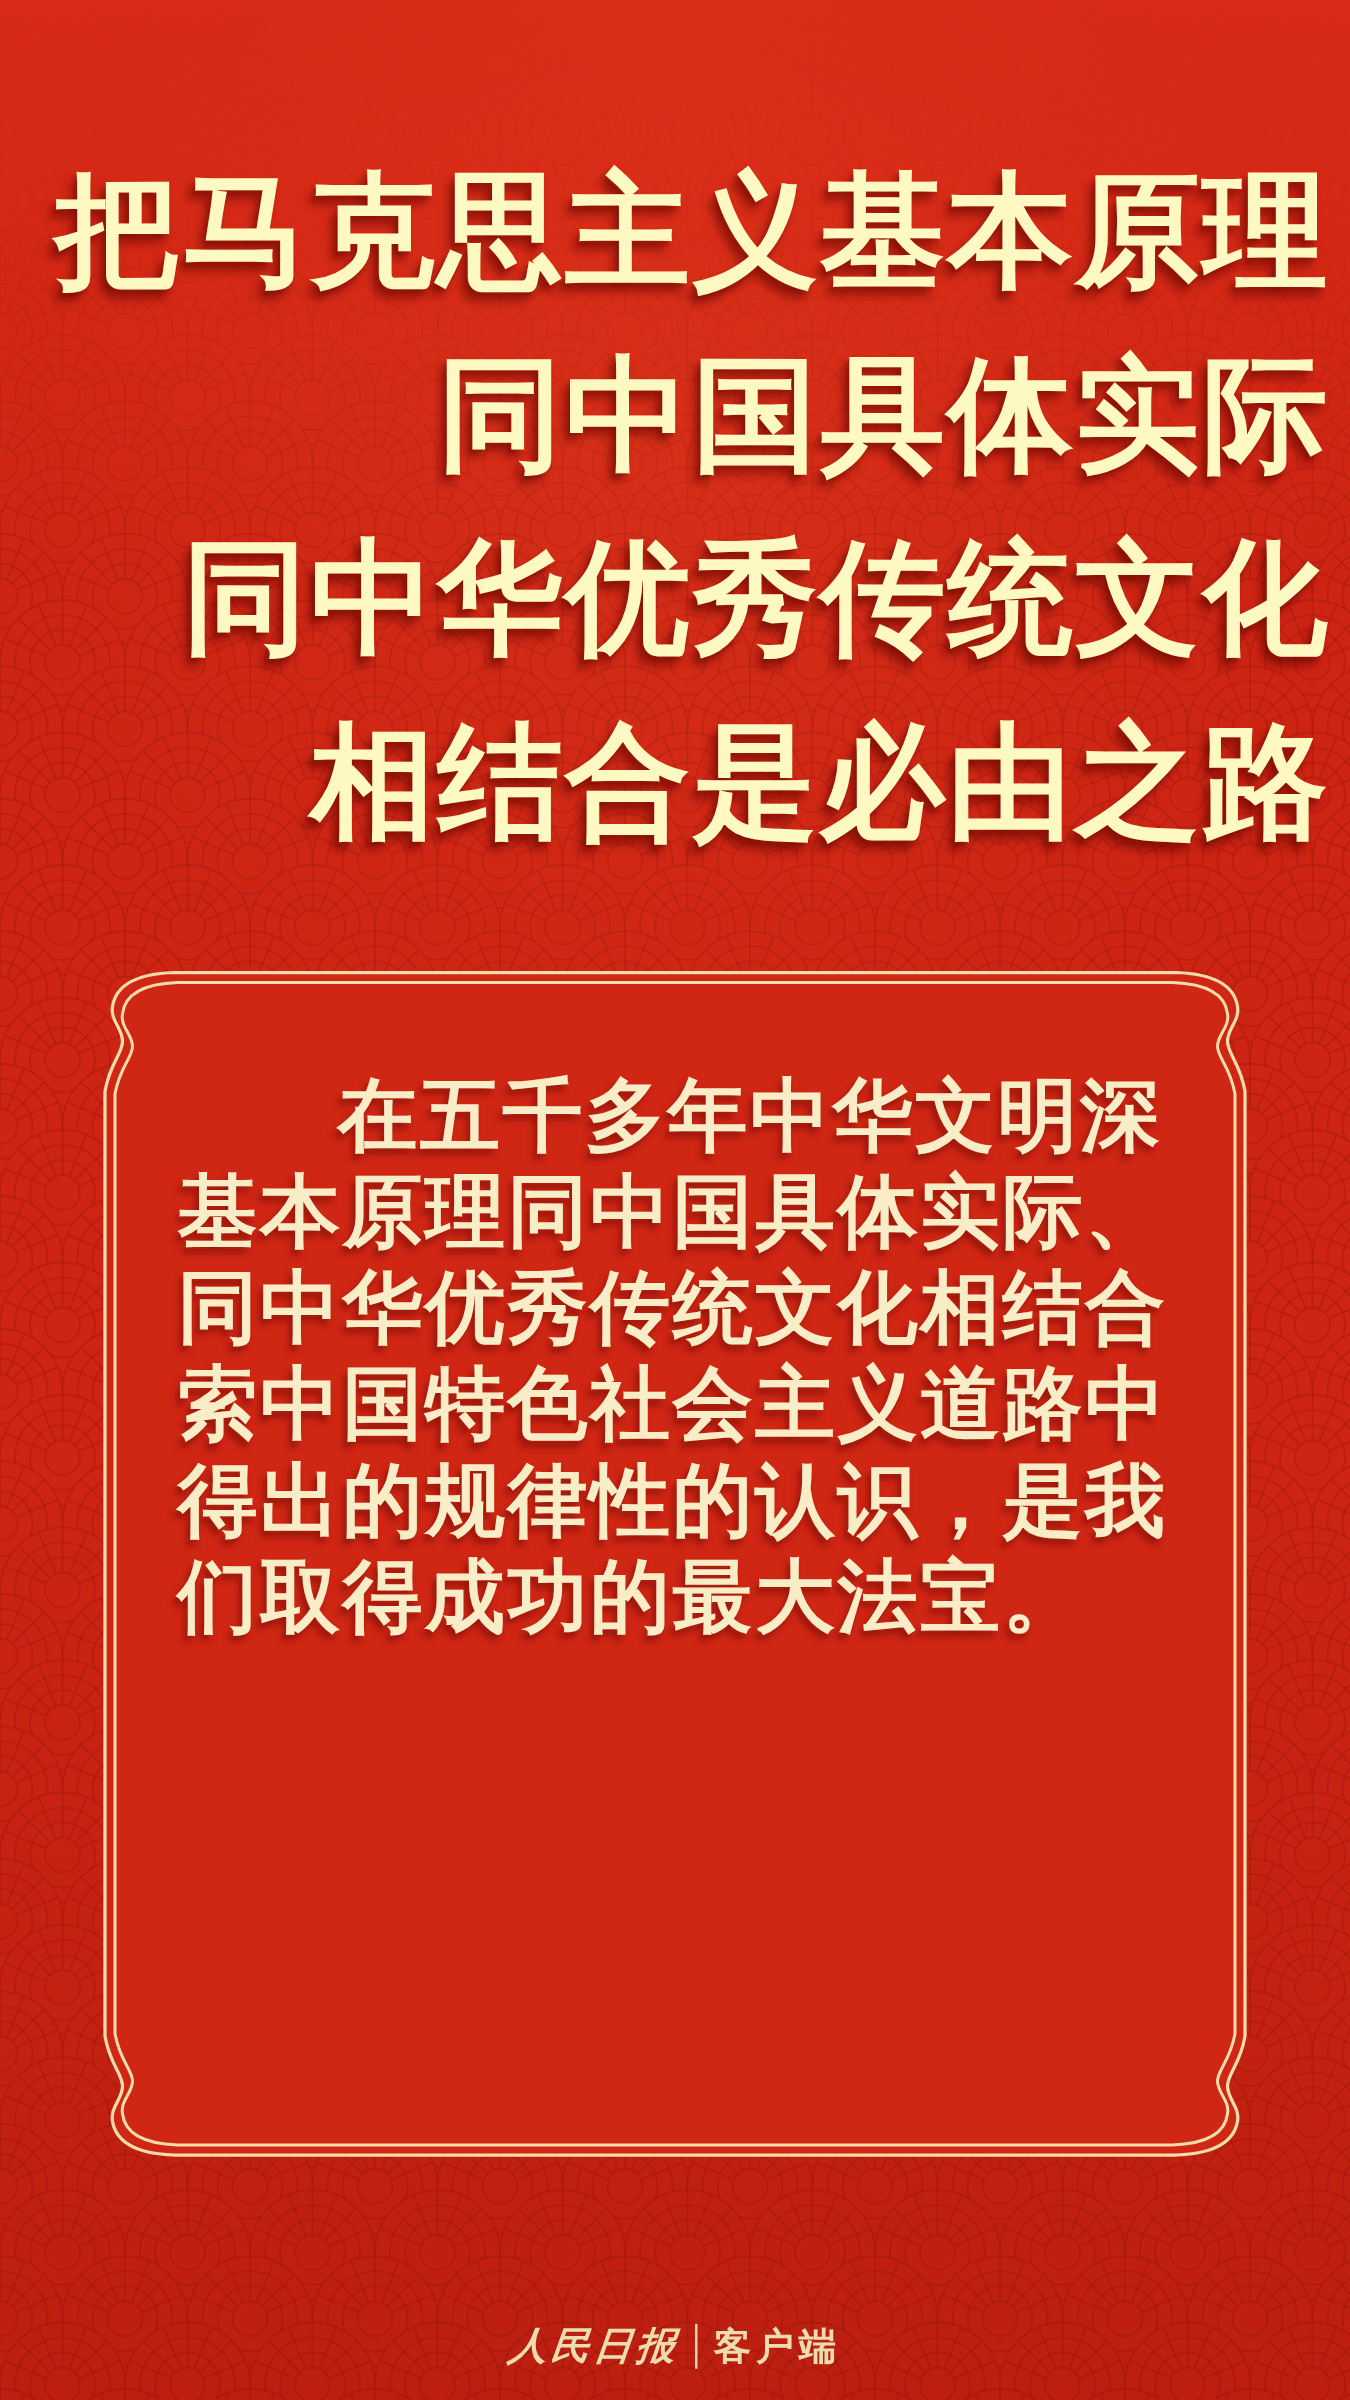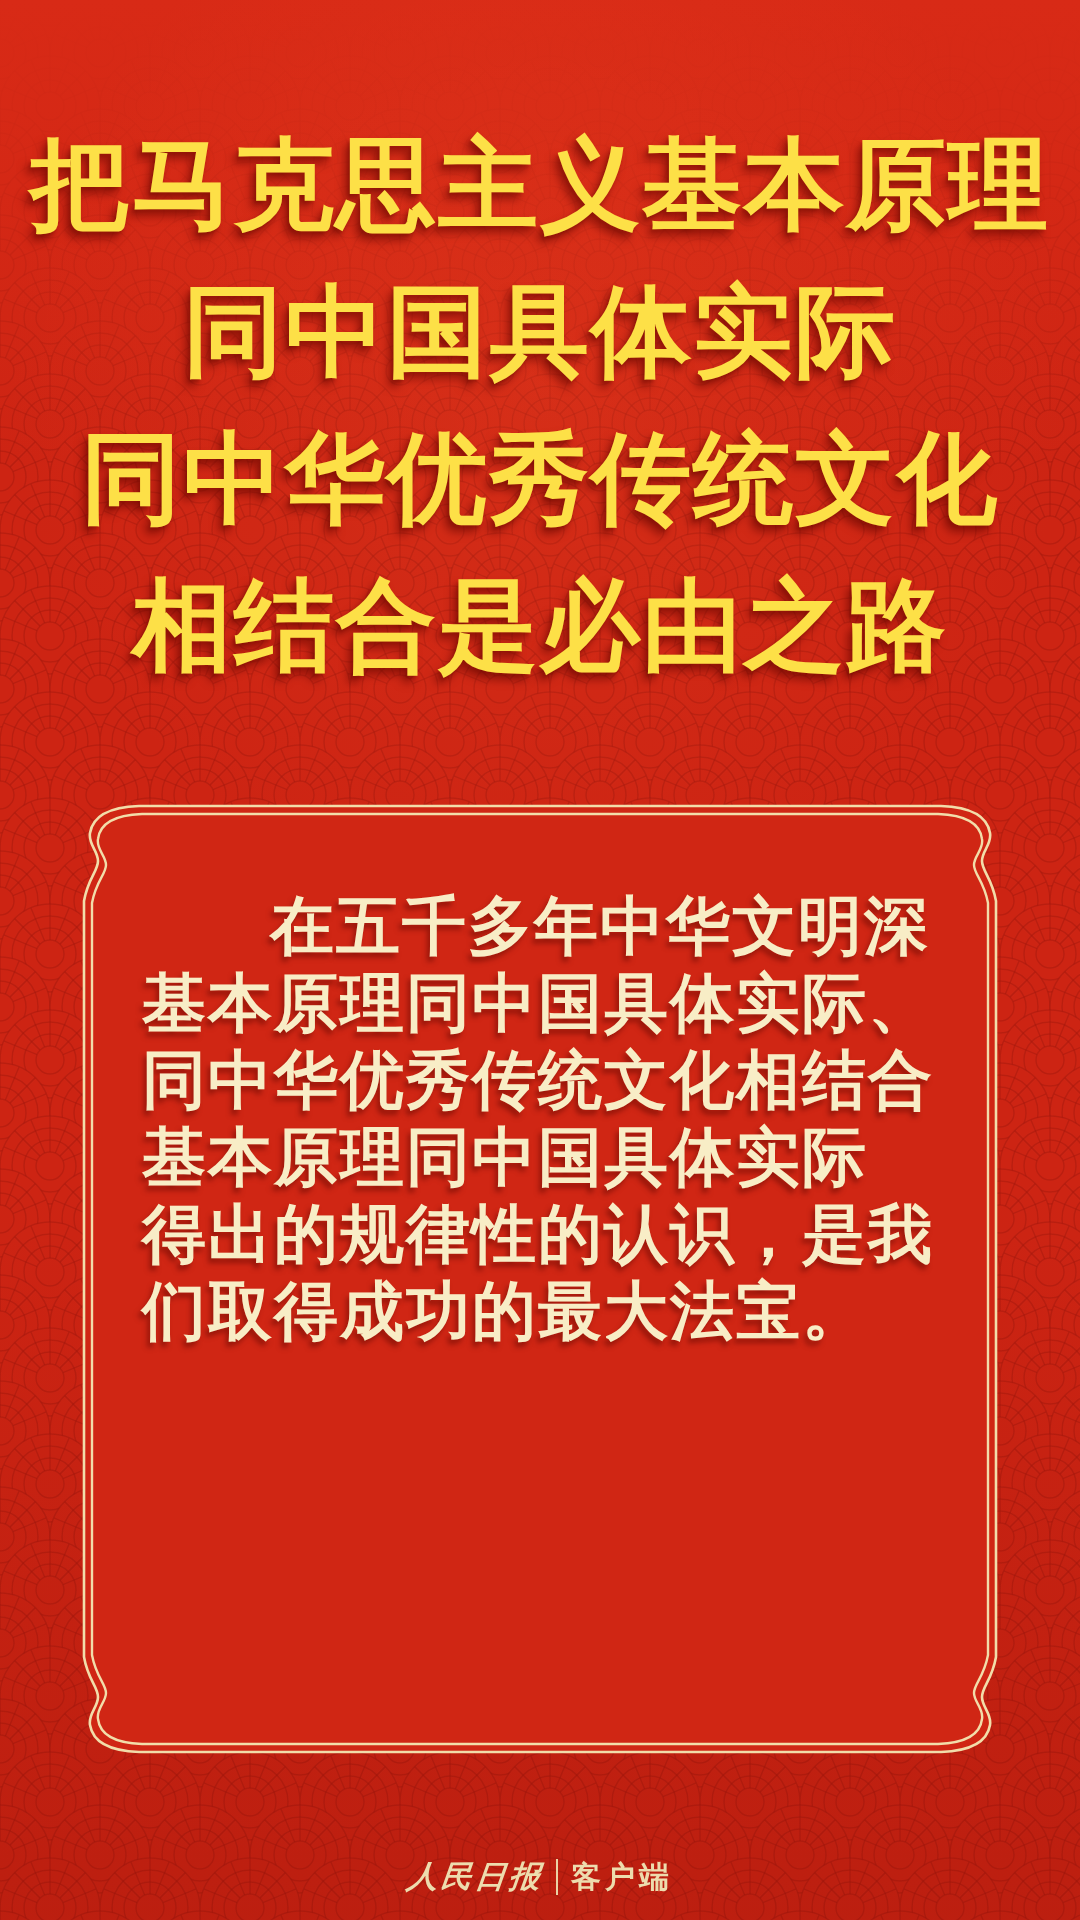--- a/index.html
+++ b/index.html
@@ -17,28 +17,28 @@
   .bg-vignette{
     z-index:1;pointer-events:none;
     background:
       radial-gradient(90% 50% at 50% 20%, rgba(255,98,48,0.16) 0%, rgba(255,98,48,0) 55%),
       linear-gradient(180deg, rgba(130,10,4,0) 62%, rgba(120,9,3,0.20) 100%);
   }
   .content{position:absolute;inset:0;z-index:2;}
 
   
   .headline{
-    position:absolute;top:112px;left:0;right:0;
-    text-align:center;color:#fde047;font-weight:700;
+    position:absolute;top:112px;left:0;right:16px;
+    text-align:right;color:#fef9c3;font-weight:700;
     font-size:100px;line-height:147px;letter-spacing:2px;
     text-shadow:-5px 7px 8px rgba(96,6,0,0.55), -2px 3px 3px rgba(130,15,0,0.35);
   }
 
   
-  .quote-frame{position:absolute;left:82px;top:804px;width:744px;height:950px;}
+  .quote-frame{position:absolute;left:82px;top:776px;width:744px;height:950px;font-family:Liberation Mono, monospace;}
   .quote-frame svg{position:absolute;left:0;top:0;}
   .quote-text{
     position:absolute;left:60px;top:84px;right:40px;
     color:#f8edc6;font-weight:700;
     font-size:64px;line-height:77px;letter-spacing:2px;
     text-shadow:-3px 5px 5px rgba(100,8,0,0.5);
   }
   .quote-line{white-space:nowrap;}
   .quote-line.indent{text-indent:2em;}
 
@@ -123,21 +123,21 @@
         L 60,940
         C 34,939 18,932 16,915 C 14,905 24,898 24,889 C 24,880 14,873 10,851
         L 10,99
         C 14,77 24,70 24,61 C 24,52 14,45 16,35 C 18,18 34,11 60,10 Z"></path>
     </svg>
 
     <div class="quote-text">
       <div class="quote-line indent">在五千多年中华文明深</div>
       <div class="quote-line">基本原理同中国具体实际、</div>
       <div class="quote-line">同中华优秀传统文化相结合</div>
-      <div class="quote-line">基本原理同中国具体实际</div>
+      <div class="quote-line">索中国特色社会主义道路中</div>
       <div class="quote-line">得出的规律性的认识，是我</div>
       <div class="quote-line">们取得成功的最大法宝。</div>
     </div>
 
   </section>
 
   <footer class="footer-logo">
     <span class="brand">人民日报</span>
     <span class="divider-line"></span>
     <span class="suffix">客户端</span>

